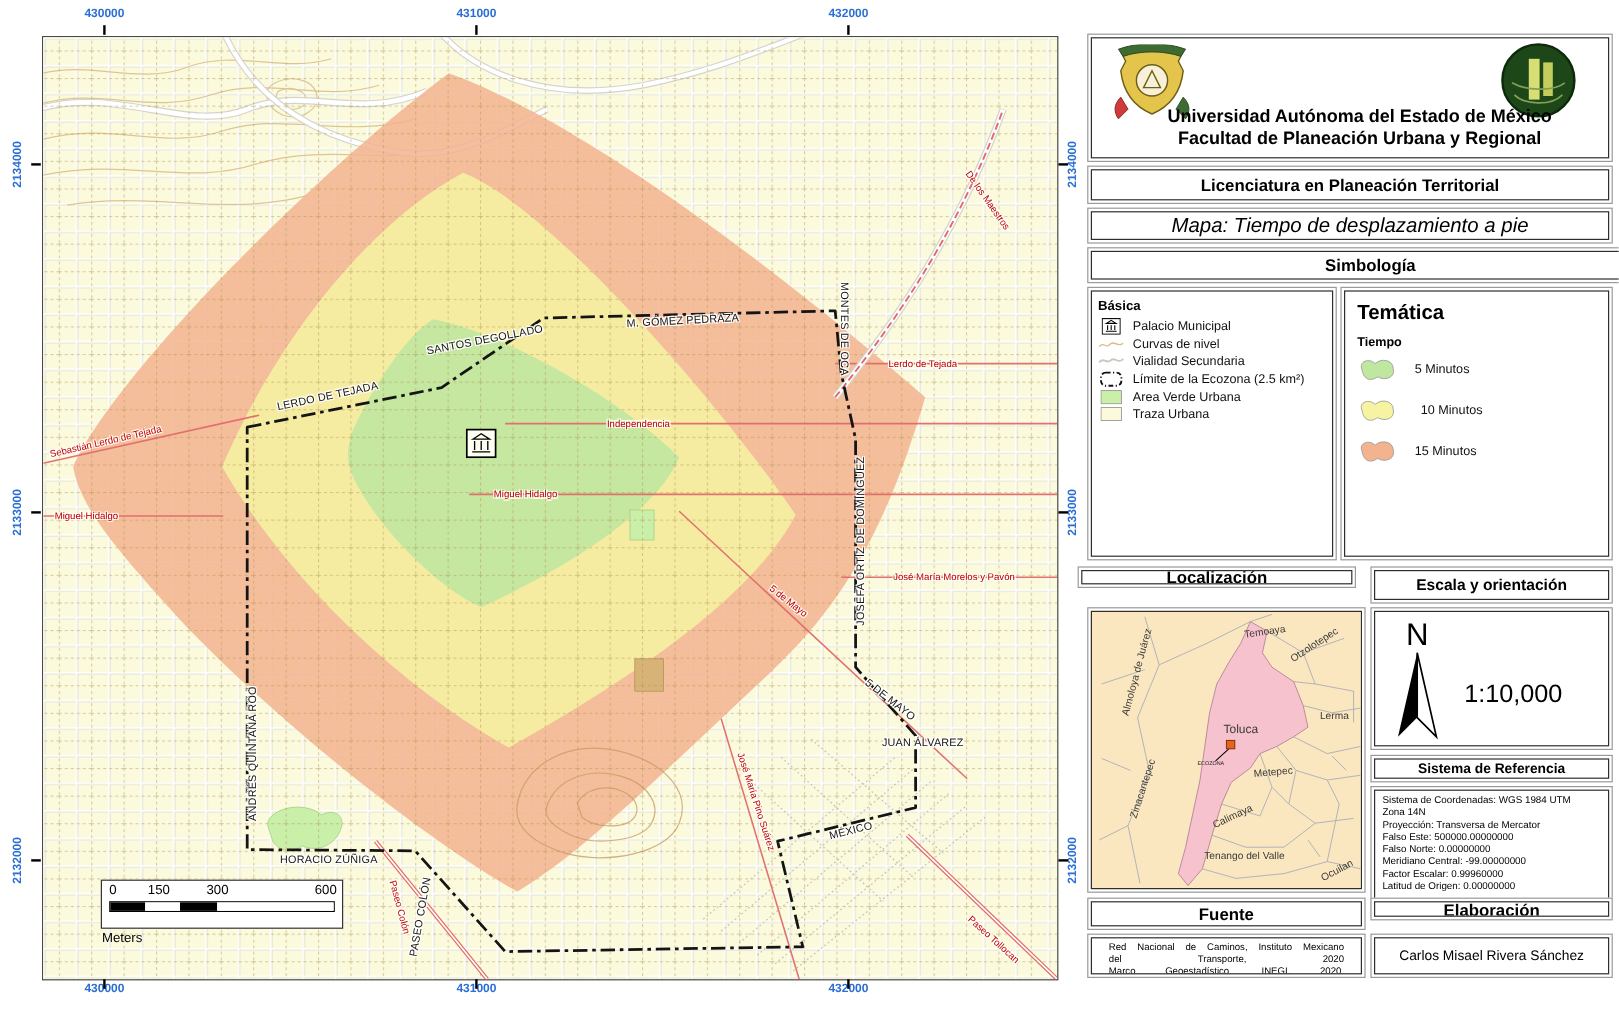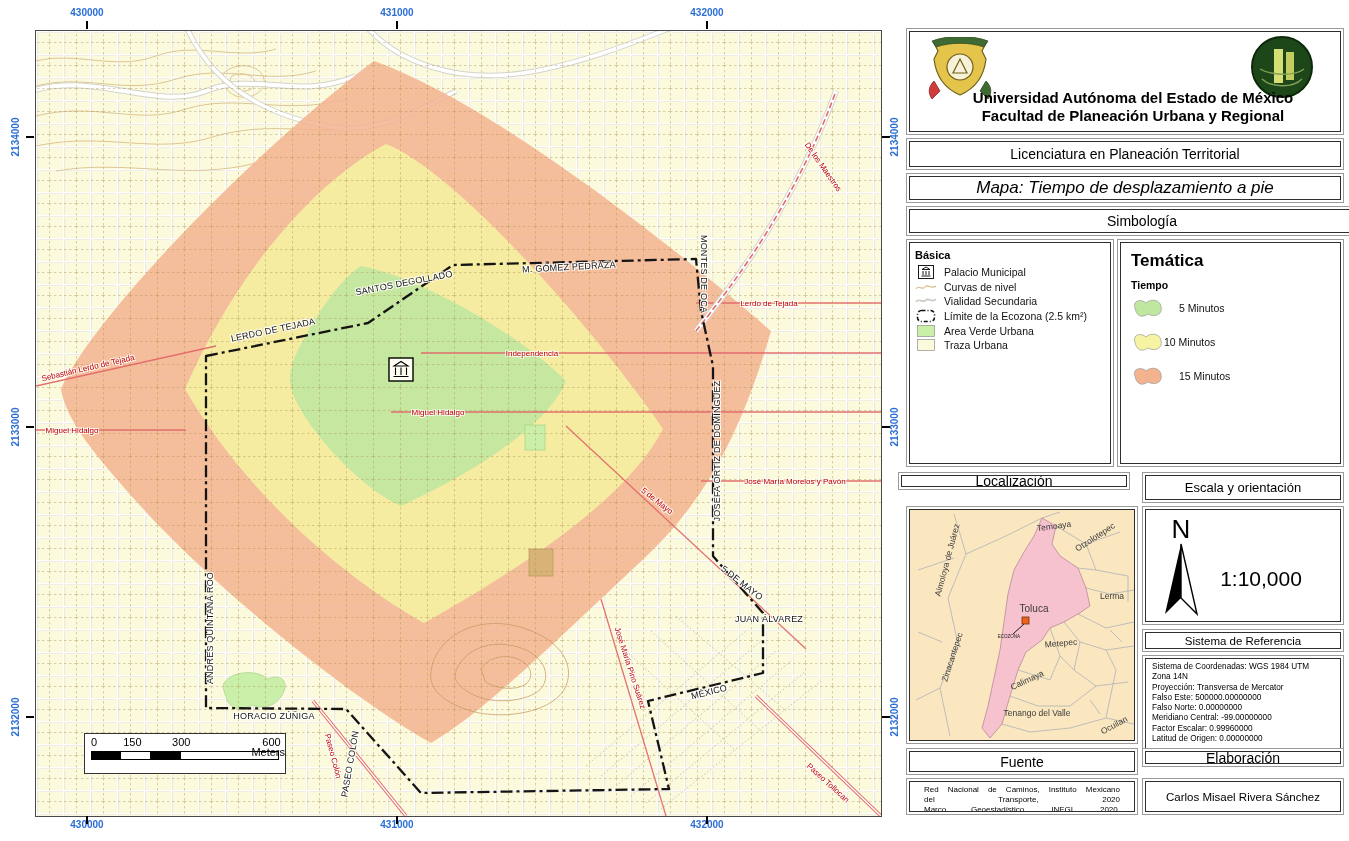--- a/index.html
+++ b/index.html
@@ -1,41 +1,41 @@
 <!DOCTYPE html>
 <html><head>
 <meta charset="utf-8">
 <style>
   html,body{margin:0;padding:0;background:#fff;}
   .stage{position:relative;width:1349px;height:841px;background:#fff;overflow:hidden;
          font-family:"Liberation Sans",sans-serif;}
   
   .box{position:absolute;background:#fff;border:1px solid #9a9a9a;padding:2px;box-sizing:border-box;}
   .box .in{position:relative;width:100%;height:100%;border:1px solid #2e2e2e;box-sizing:border-box;overflow:hidden;background:#fff;}
-  .hdr{display:flex;align-items:center;justify-content:center;font-weight:normal;color:#000;}
+  .hdr{display:flex;align-items:center;justify-content:center;font-weight:bold;color:#000;}
   
   .mapframe{position:absolute;left:35px;top:30px;width:845px;height:785px;border:1px solid #4a4a4a;
             background:#fbfadd;overflow:hidden;box-sizing:content-box;}
   .mlabel{position:absolute;white-space:nowrap;font-size:9px;color:#141414;letter-spacing:.2px;
           transform:translate(-50%,-50%) rotate(var(--r,0deg));
           text-shadow:-1px -1px 0 #fff,1px -1px 0 #fff,-1px 1px 0 #fff,1px 1px 0 #fff,0 0 2px #fff;}
   .rlabel{position:absolute;white-space:nowrap;font-size:8px;color:#c00000;
           transform:translate(-50%,-50%) rotate(var(--r,0deg));
           text-shadow:-1px -1px 0 #fff,1px -1px 0 #fff,-1px 1px 0 #fff,1px 1px 0 #fff;}
   .coord{position:absolute;font-size:10px;font-weight:bold;color:#2b6fd4;white-space:nowrap;
          transform:translate(-50%,-50%) rotate(var(--r,0deg));}
   .tick{position:absolute;background:#000;}
   
   .scalebar{position:absolute;left:48px;top:702px;width:202px;height:41px;background:#fff;border:1px solid #333;
             box-sizing:border-box;font-size:11px;color:#000;}
   .sb-nums{position:absolute;left:6px;right:6px;top:2px;height:12px;}
   .sb-nums span{position:absolute;transform:translateX(-50%);}
   .sb-bar{position:absolute;left:6px;right:6px;top:17px;height:7px;border:1px solid #000;display:flex;}
   .sb-bar div{height:100%;}
-  .sb-unit{position:absolute;left:0;right:0;top:12px;text-align:right;}
+  .sb-unit{position:absolute;left:0;right:0;top:42px;text-align:left;}
   
   .uni-title{font-weight:bold;font-size:15px;line-height:18px;text-align:center;color:#000;}
   .leg-item{display:flex;align-items:center;gap:7px;font-size:10.5px;color:#111;margin:2px 0;}
   .leg-ic{flex:0 0 22px;display:flex;justify-content:center;}
   .loclabel{position:absolute;white-space:nowrap;font-size:8.5px;color:#3a3a3a;
             transform:translate(-50%,-50%) rotate(var(--r,0deg));}
   .refline{font-size:8.2px;line-height:10.3px;color:#000;}
   .srcline{font-size:8px;line-height:10px;color:#000;text-align:justify;-moz-text-align-last:justify;text-align-last:justify;}
 </style>
 </head>
@@ -295,21 +295,21 @@
       <div style="font-weight:bold;font-size:17px">Temática</div>
       <div style="font-weight:bold;font-size:10.5px;margin:8px 0 0">Tiempo</div>
       <div class="leg-item" style="gap:16px;margin:6px 0">
         <span class="leg-ic" style="flex-basis:32px">
           <svg width="32" height="22" viewBox="0 0 32 22">
               <path d="M4,11 C1,4 10,1 15,6 C20,1 30,3 30,10 C32,17 24,21 17,17 C10,22 5,18 4,11 Z" fill="#c0e7a0" stroke="#9a9a9a" stroke-width="0.7"></path>
             </svg>
         </span>
         <span>5 Minutos</span>
       </div>
-      <div class="leg-item" style="gap:1px;margin:12px 0">
+      <div class="leg-item" style="gap:21px;margin:12px 0">
         <span class="leg-ic" style="flex-basis:32px">
           <svg width="32" height="22" viewBox="0 0 32 22">
               <path d="M4,11 C1,4 10,1 15,6 C20,1 30,3 30,10 C32,17 24,21 17,17 C10,22 5,18 4,11 Z" fill="#f6f3a2" stroke="#9a9a9a" stroke-width="0.7"></path>
             </svg>
         </span>
         <span>10 Minutos</span>
       </div>
       <div class="leg-item" style="gap:16px;margin:12px 0">
         <span class="leg-ic" style="flex-basis:32px">
           <svg width="32" height="22" viewBox="0 0 32 22">

